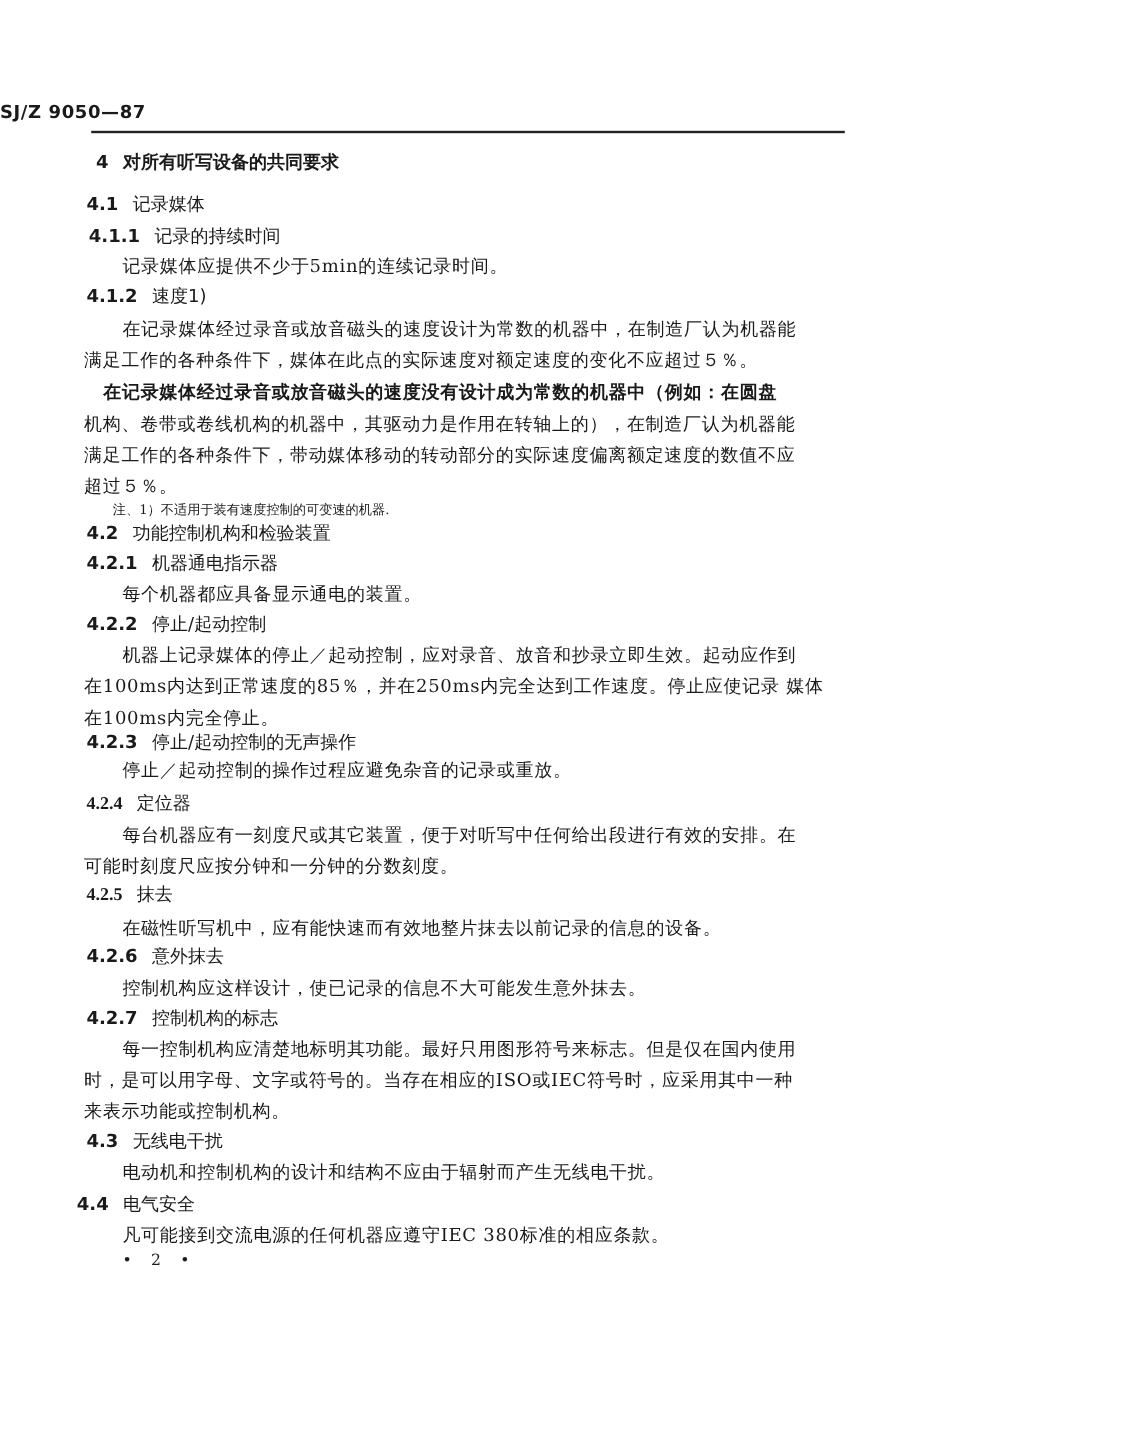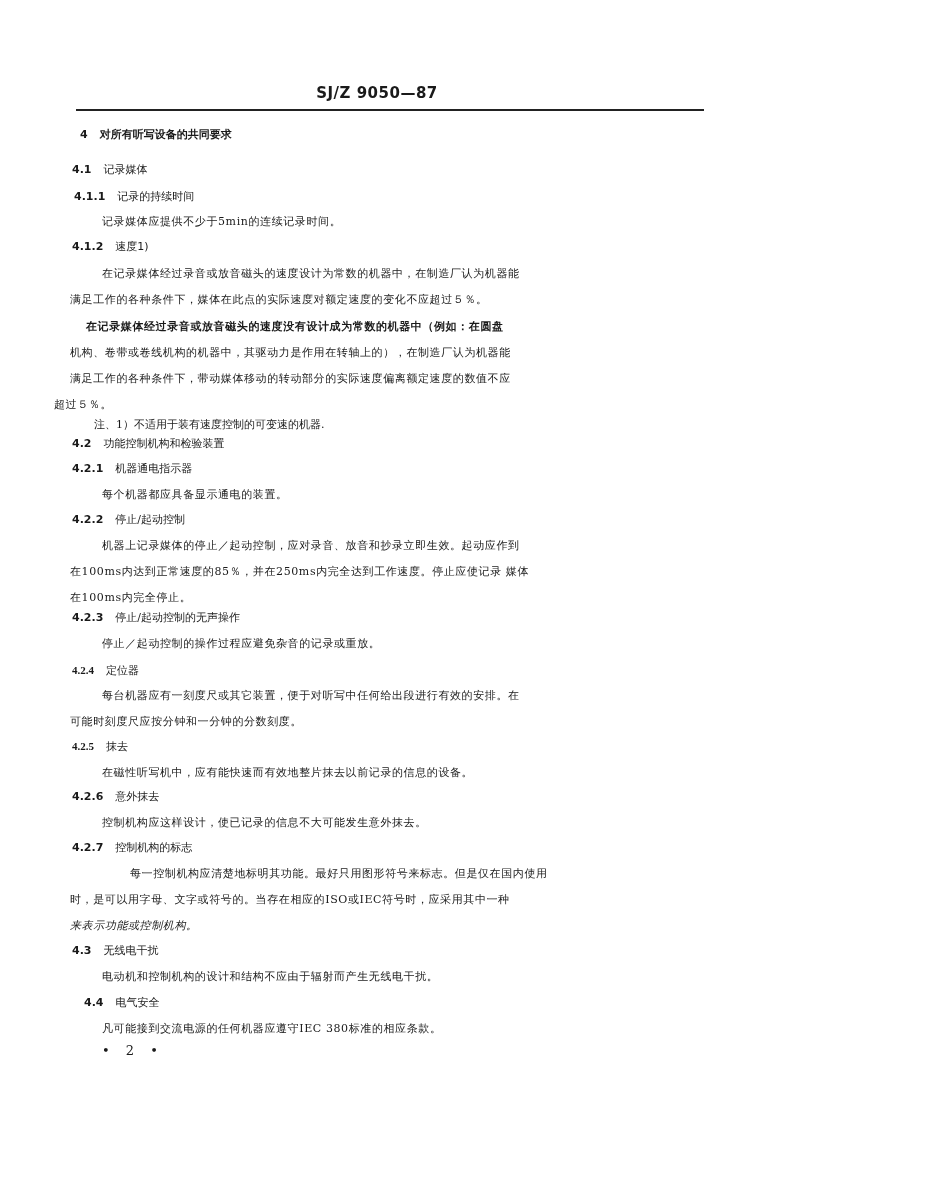--- a/index.html
+++ b/index.html
@@ -2,30 +2,30 @@
 <html><head>
 <meta charset="utf-8">
 <style>
   html, body { margin: 0; padding: 0; background: #ffffff; }
   body {
     width: 950px; height: 1195px; position: relative; overflow: hidden;
     font-family: "DejaVu Serif", "Liberation Serif", serif;
     color: #1a1a1a;
   }
   .header-code {
-    position: absolute; top: 84px; left: 0; width: 754px; text-align: center;
+    position: absolute; top: 84px; left: 0; width: 754px; 
     font-family: "DejaVu Sans", "Liberation Sans", sans-serif;
     font-size: 15px; font-weight: bold; letter-spacing: 0.5px;
   }
   .header-rule {
     position: absolute; top: 109px; left: 76px; width: 628px; height: 0;
     border-top: 2px solid #222;
   }
   .line {
-    position: absolute; white-space: nowrap; font-size: 11px; line-height: 20px;
+    position: absolute; white-space: nowrap; font-size: 15px; line-height: 20px;
   }
   .h { font-family: "DejaVu Sans", "Liberation Sans", sans-serif; }
   .h .num { display: inline-block; margin-right: 12px; font-weight: bold; }
   .bold { font-weight: bold; }
   .note { font-size: 11px; }
   .body-line { letter-spacing: 0.6px; }
   .page-num { position: absolute; top: 1043px; left: 102px; font-size: 13px; letter-spacing: 6px; }
 </style>
 </head>
 <body>
@@ -40,21 +40,21 @@
 <div class="line h" style="top:160px; left:72px;"><span class="num">4.1</span><span>记录媒体</span></div>
 <div class="line h" style="top:187px; left:74px;"><span class="num">4.1.1</span><span>记录的持续时间</span></div>
 <div class="line body-line" style="top:212px; left:102px;">记录媒体应提供不少于5min的连续记录时间。</div>
 <div class="line h" style="top:237px; left:72px;"><span class="num">4.1.2</span><span>速度1)</span></div>
 
 <div class="line body-line" style="top:264px; left:102px;">在记录媒体经过录音或放音磁头的速度设计为常数的机器中，在制造厂认为机器能</div>
 <div class="line body-line" style="top:290px; left:70px;">满足工作的各种条件下，媒体在此点的实际速度对额定速度的变化不应超过５％。</div>
 <div class="line body-line" style="top:317px; left:86px;font-weight:bold;">在记录媒体经过录音或放音磁头的速度没有设计成为常数的机器中（例如：在圆盘</div>
 <div class="line body-line" style="top:343px; left:70px;">机构、卷带或卷线机构的机器中，其驱动力是作用在转轴上的），在制造厂认为机器能</div>
 <div class="line body-line" style="top:369px; left:70px;">满足工作的各种条件下，带动媒体移动的转动部分的实际速度偏离额定速度的数值不应</div>
-<div class="line body-line" style="top:395px; left:54px;">超过５％。</div>
+<div class="line body-line" style="top:395px; left:70px;">超过５％。</div>
 <div class="line note" style="top:415px; left:94px;">注、1）不适用于装有速度控制的可变速的机器.</div>
 
 <div class="line h" style="top:434px; left:72px;"><span class="num">4.2</span><span>功能控制机构和检验装置</span></div>
 <div class="line h" style="top:459px; left:72px;"><span class="num">4.2.1</span><span>机器通电指示器</span></div>
 <div class="line body-line" style="top:485px; left:102px;">每个机器都应具备显示通电的装置。</div>
 <div class="line h" style="top:510px; left:72px;"><span class="num">4.2.2</span><span>停止/起动控制</span></div>
 <div class="line body-line" style="top:536px; left:102px;">机器上记录媒体的停止／起动控制，应对录音、放音和抄录立即生效。起动应作到</div>
 <div class="line body-line" style="top:562px; left:70px;">在100ms内达到正常速度的85％，并在250ms内完全达到工作速度。停止应使记录 媒体</div>
 <div class="line body-line" style="top:588px; left:70px;">在100ms内完全停止。</div>
 
@@ -62,21 +62,21 @@
 <div class="line body-line" style="top:634px; left:102px;font-family:Liberation Mono, monospace;">停止／起动控制的操作过程应避免杂音的记录或重放。</div>
 <div class="line h" style="top:660px; left:72px;font-family:Liberation Serif, serif;"><span class="num">4.2.4</span><span>定位器</span></div>
 <div class="line body-line" style="top:686px; left:102px;">每台机器应有一刻度尺或其它装置，便于对听写中任何给出段进行有效的安排。在</div>
 <div class="line body-line" style="top:712px; left:70px;">可能时刻度尺应按分钟和一分钟的分数刻度。</div>
 <div class="line h" style="top:736px; left:72px;font-family:Liberation Serif, serif;"><span class="num">4.2.5</span><span>抹去</span></div>
 <div class="line body-line" style="top:763px; left:102px;">在磁性听写机中，应有能快速而有效地整片抹去以前记录的信息的设备。</div>
 <div class="line h" style="top:787px; left:72px;"><span class="num">4.2.6</span><span>意外抹去</span></div>
 <div class="line body-line" style="top:813px; left:102px;">控制机构应这样设计，使已记录的信息不大可能发生意外抹去。</div>
 
 <div class="line h" style="top:838px; left:72px;"><span class="num">4.2.7</span><span>控制机构的标志</span></div>
-<div class="line body-line" style="top:864px; left:102px;margin-left:28px;">每一控制机构应清楚地标明其功能。最好只用图形符号来标志。但是仅在国内使用</div>
+<div class="line body-line" style="top:864px; left:102px;">每一控制机构应清楚地标明其功能。最好只用图形符号来标志。但是仅在国内使用</div>
 <div class="line body-line" style="top:890px; left:70px;">时，是可以用字母、文字或符号的。当存在相应的ISO或IEC符号时，应采用其中一种</div>
-<div class="line body-line" style="top:916px; left:70px;font-style:italic;">来表示功能或控制机构。</div>
+<div class="line body-line" style="top:916px; left:70px;">来表示功能或控制机构。</div>
 <div class="line h" style="top:941px; left:72px;"><span class="num">4.3</span><span>无线电干扰</span></div>
 <div class="line body-line" style="top:967px; left:102px;">电动机和控制机构的设计和结构不应由于辐射而产生无线电干扰。</div>
-<div class="line h" style="top:993px; left:84px;"><span class="num">4.4</span><span>电气安全</span></div>
+<div class="line h" style="top:993px; left:64px;"><span class="num">4.4</span><span>电气安全</span></div>
 <div class="line body-line" style="top:1019px; left:102px;">凡可能接到交流电源的任何机器应遵守IEC 380标准的相应条款。</div>
 
 <div class="page-num">• 2 •</div>
 
 </body></html>

